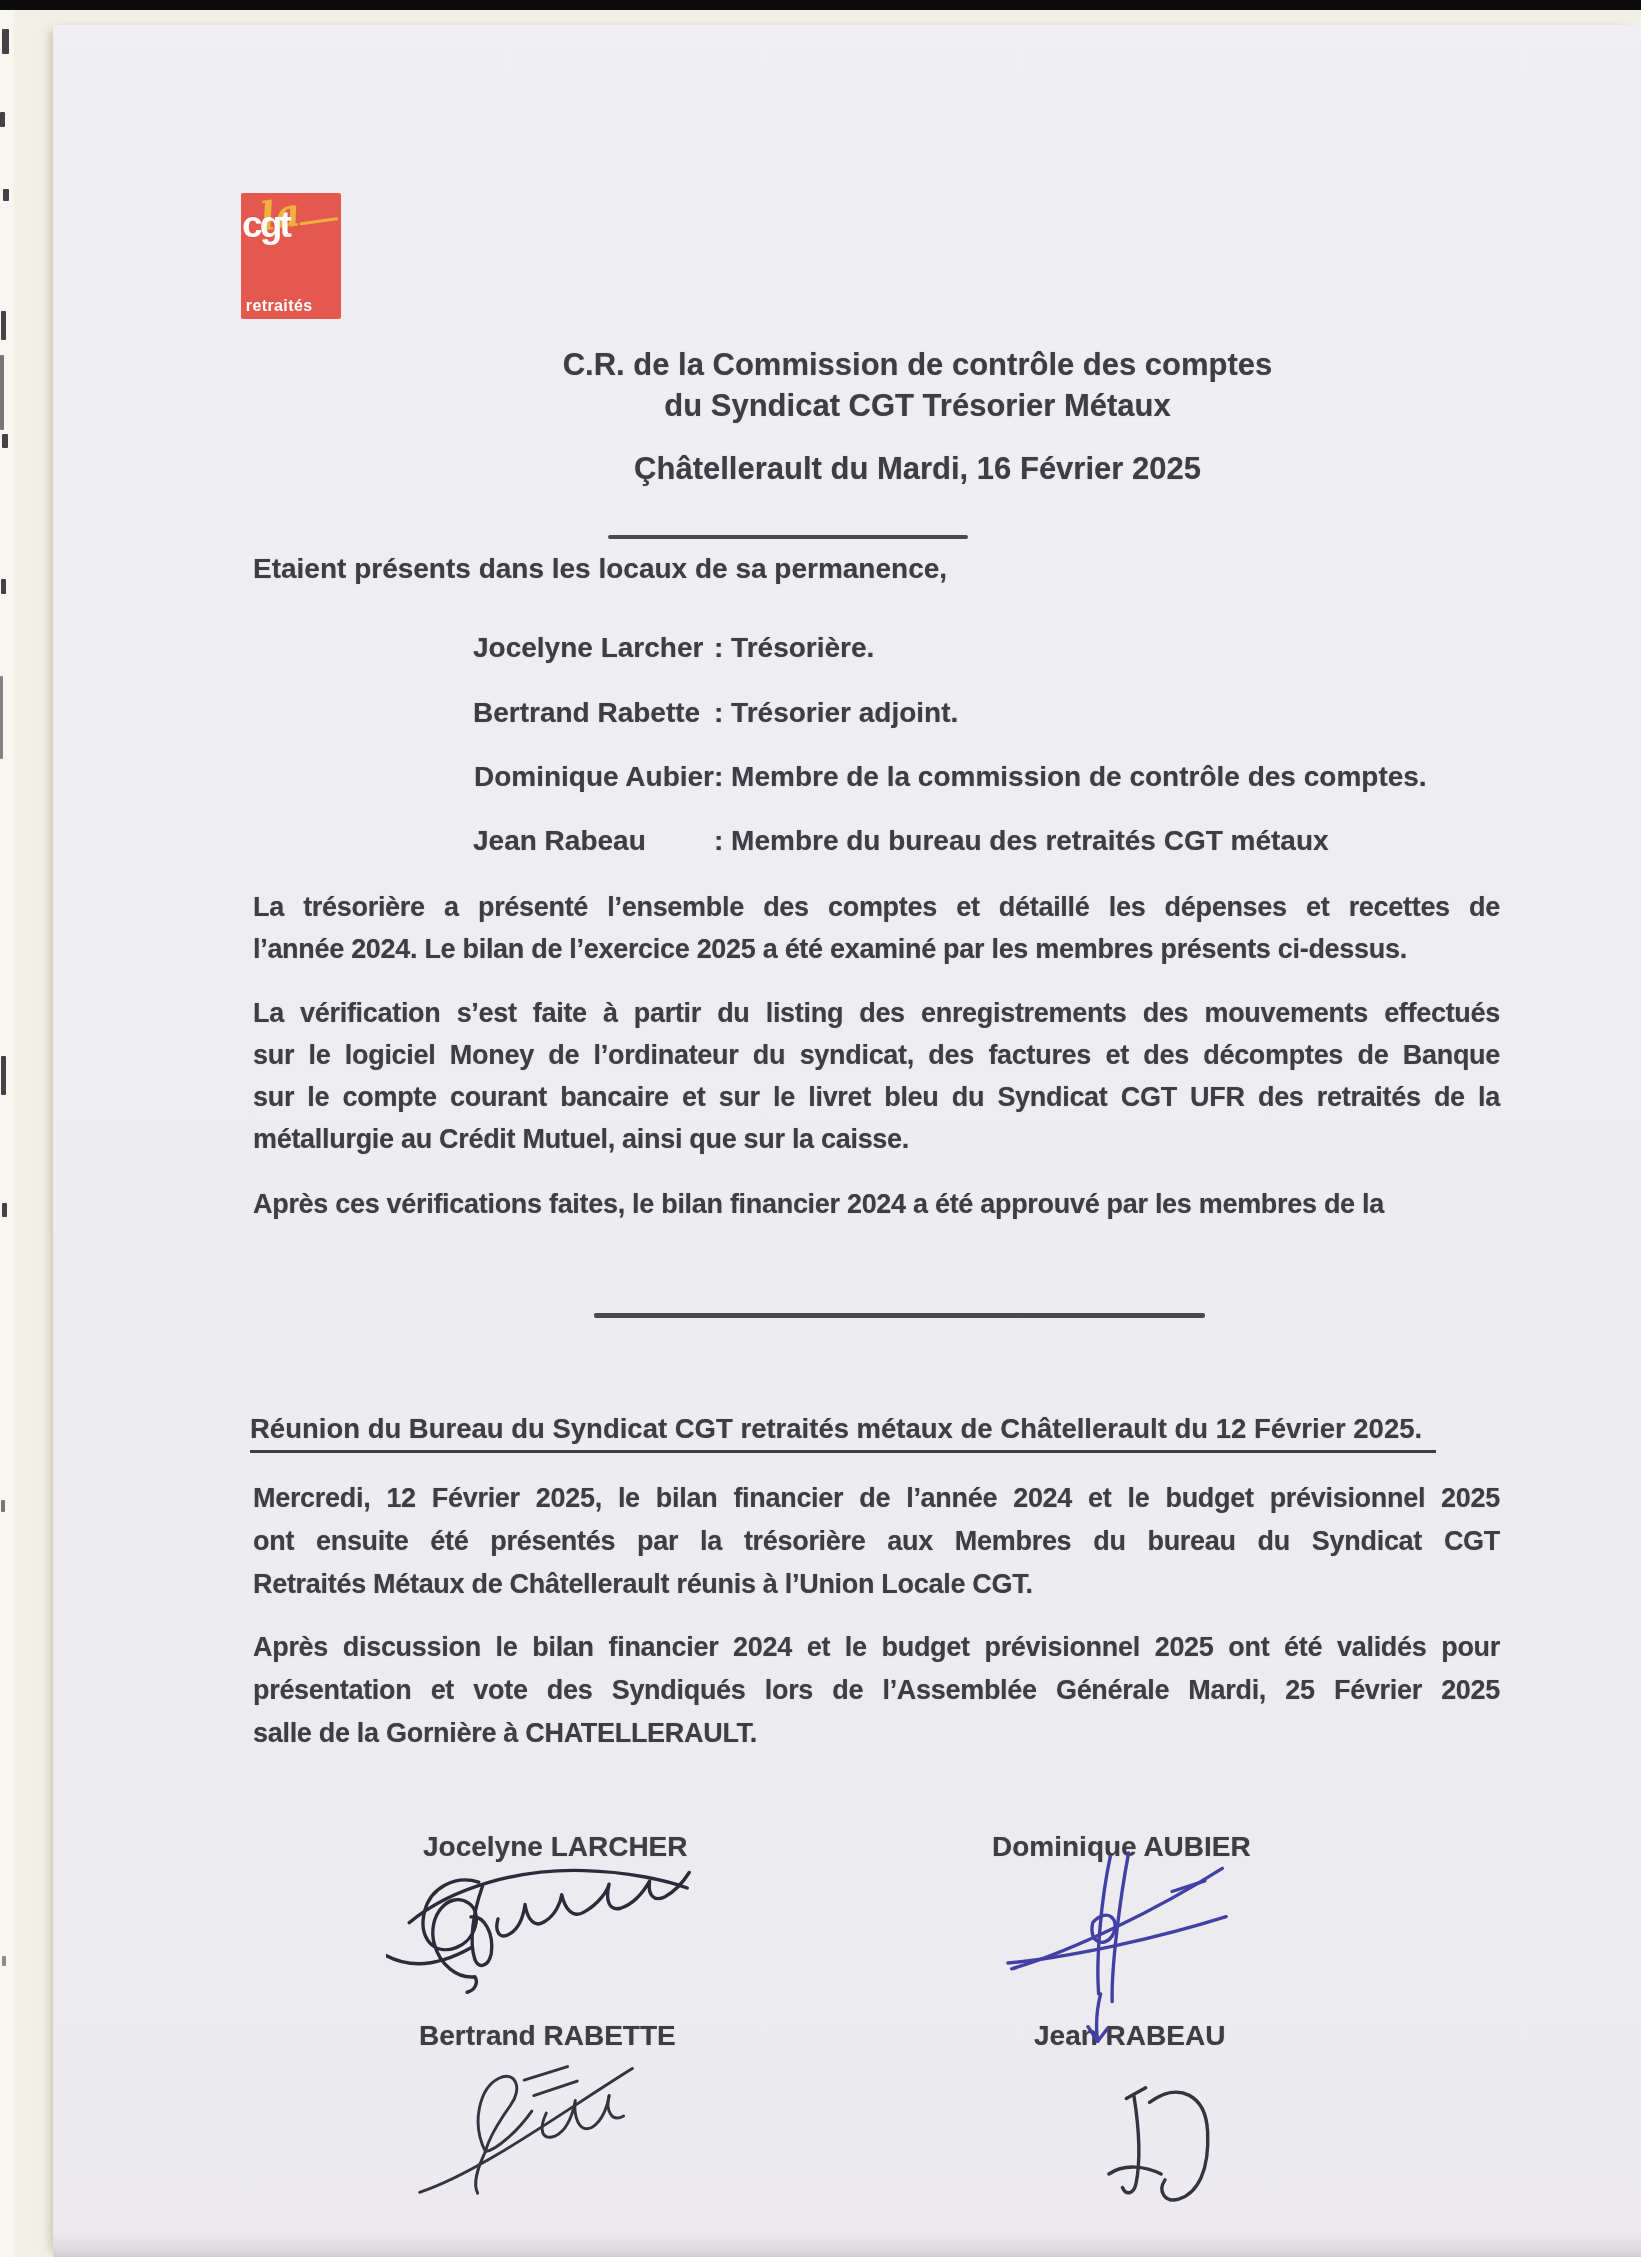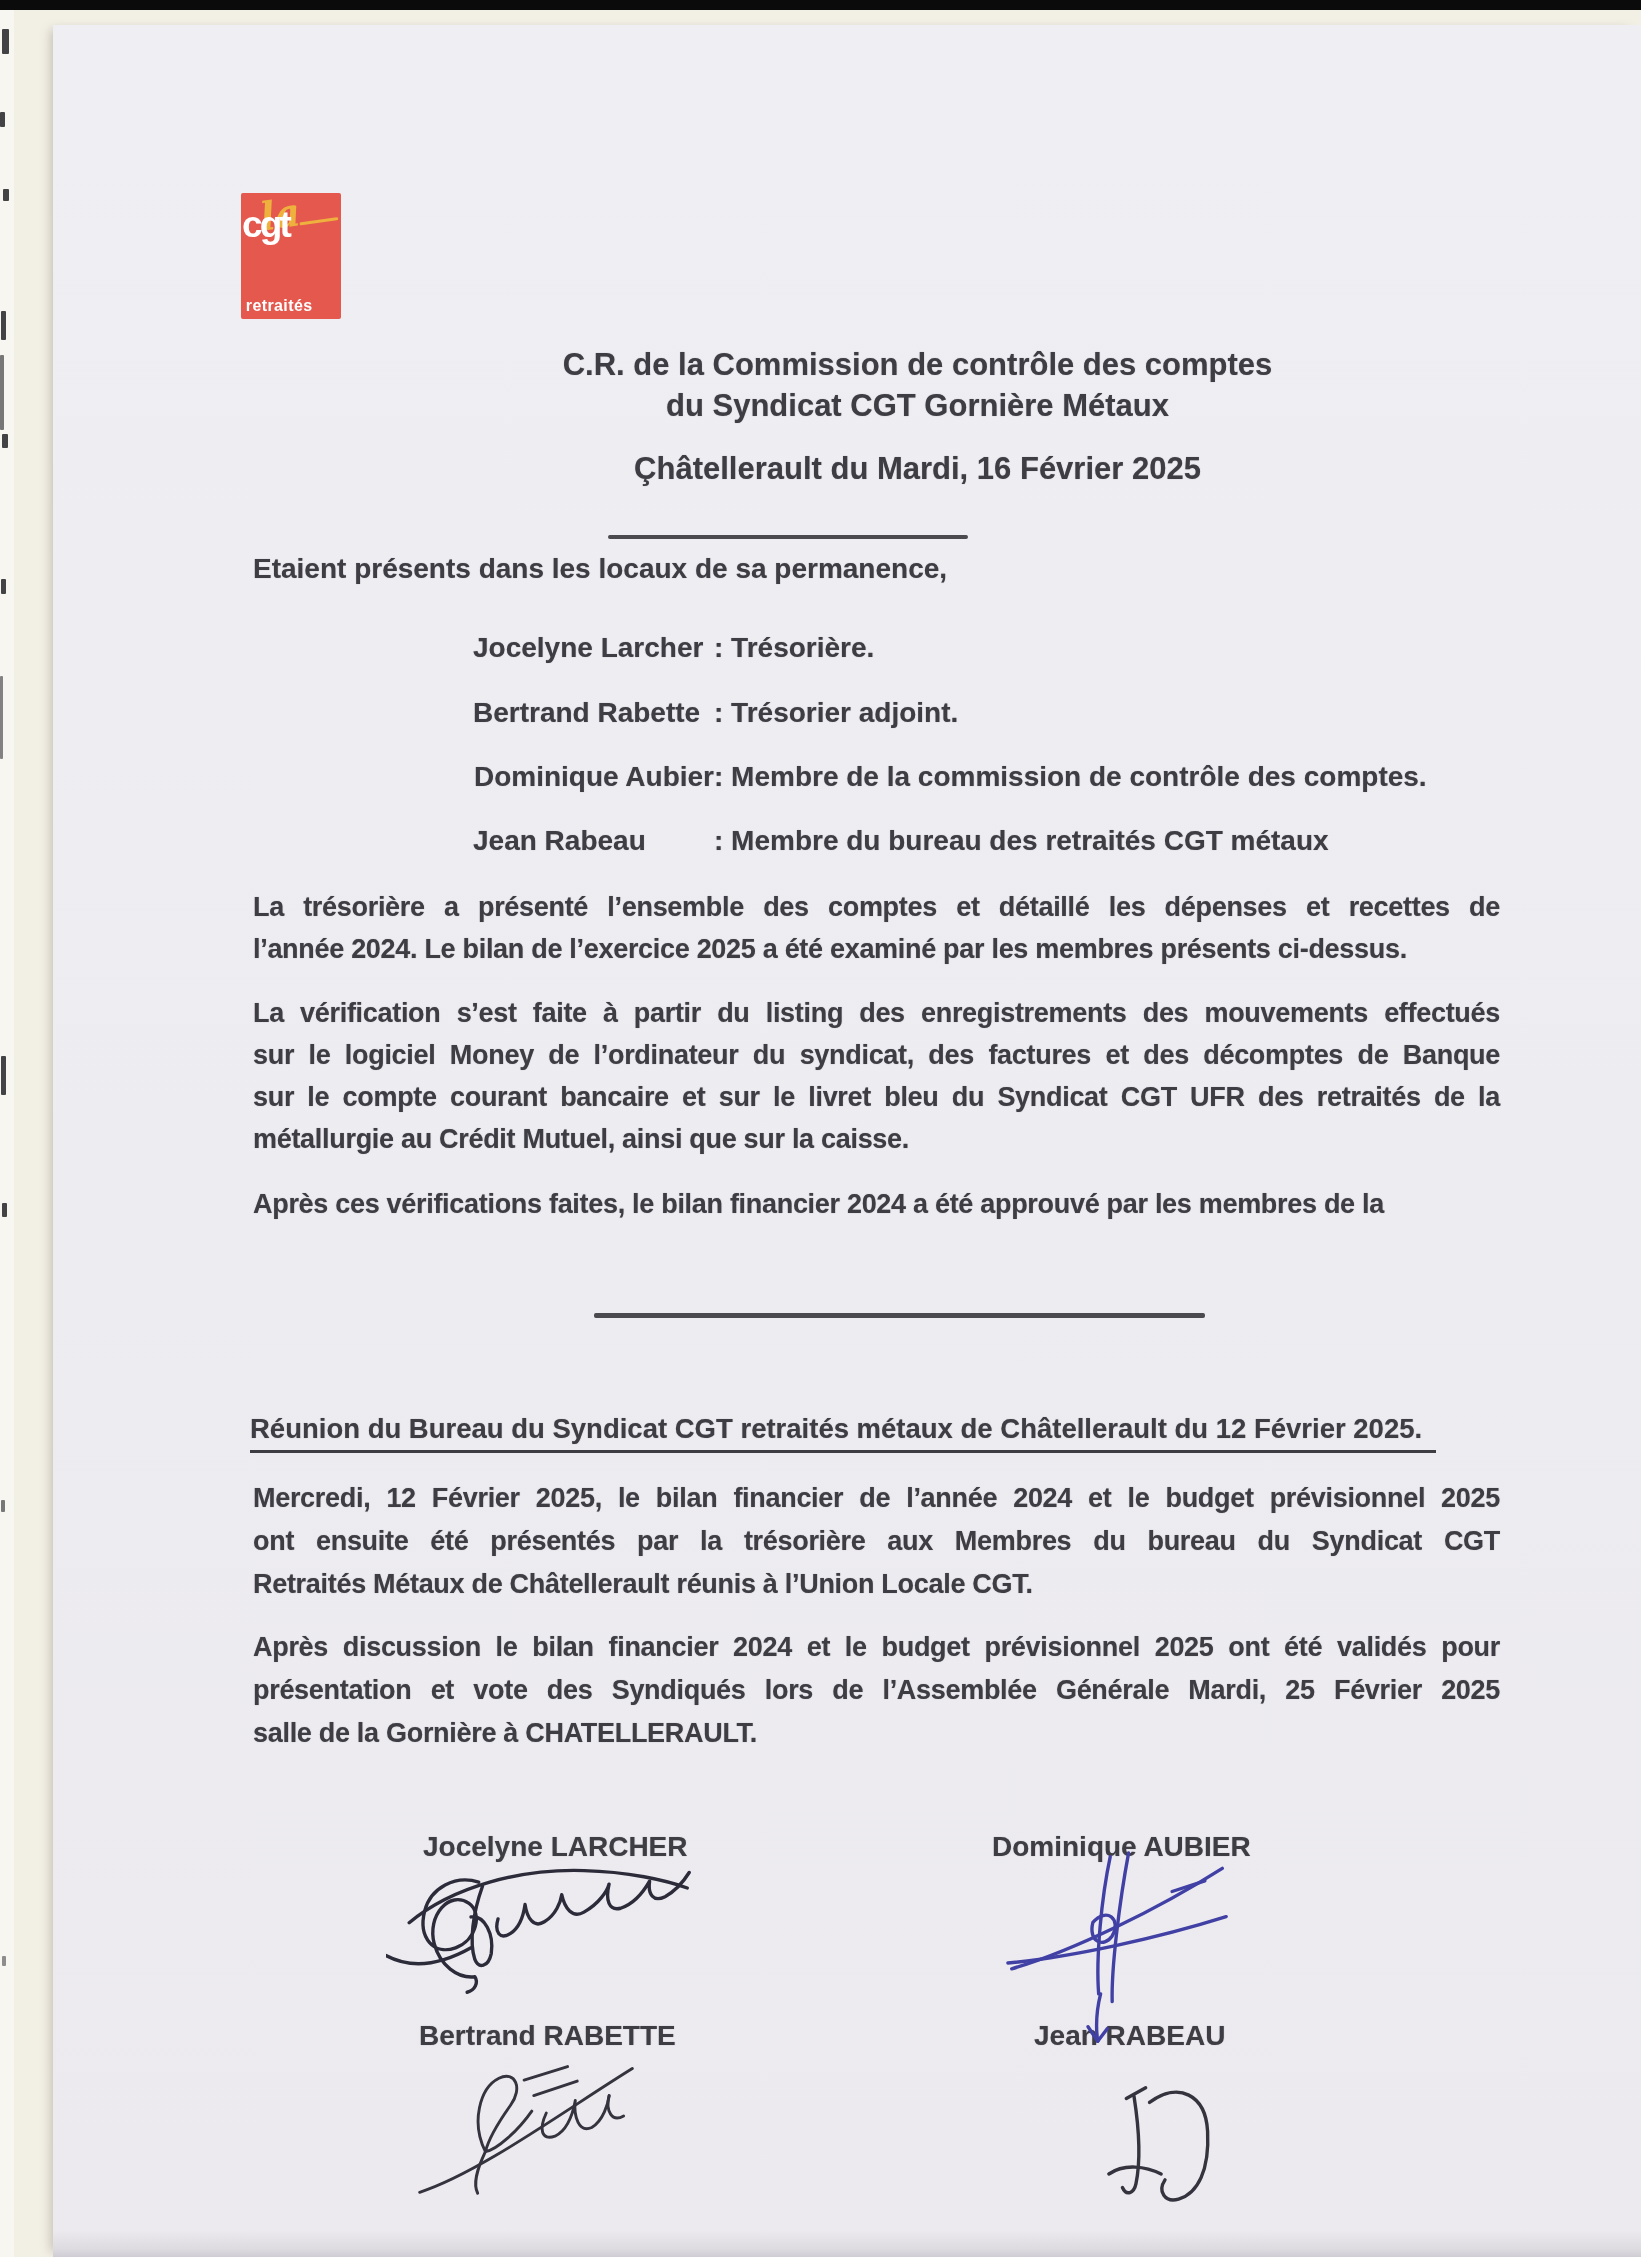--- a/index.html
+++ b/index.html
@@ -87,21 +87,21 @@
 
 <div class="paper">
 
   <div class="logo">
     <span class="logo-la">la</span>
     <span class="logo-cgt">cgt</span>
     <span class="logo-ret">retraités</span>
   </div>
 
   <div class="title t1 ink">C.R. de la Commission de contrôle des comptes</div>
-  <div class="title t2 ink">du Syndicat CGT Gornière Métaux</div>
+  <div class="title t2 ink">du Syndicat CGT Trésorier Métaux</div>
   <div class="title t3 ink">Çhâtellerault du Mardi, 16 Février 2025</div>
 
   <div class="divider d1"></div>
 
   <div class="intro ink">Etaient présents dans les locaux de sa permanence,</div>
 
   <div class="attendee a0 ink">
     <span class="aname">Jocelyne Larcher</span><span>: Trésorière.</span>
   </div>
   <div class="attendee a1 ink">

